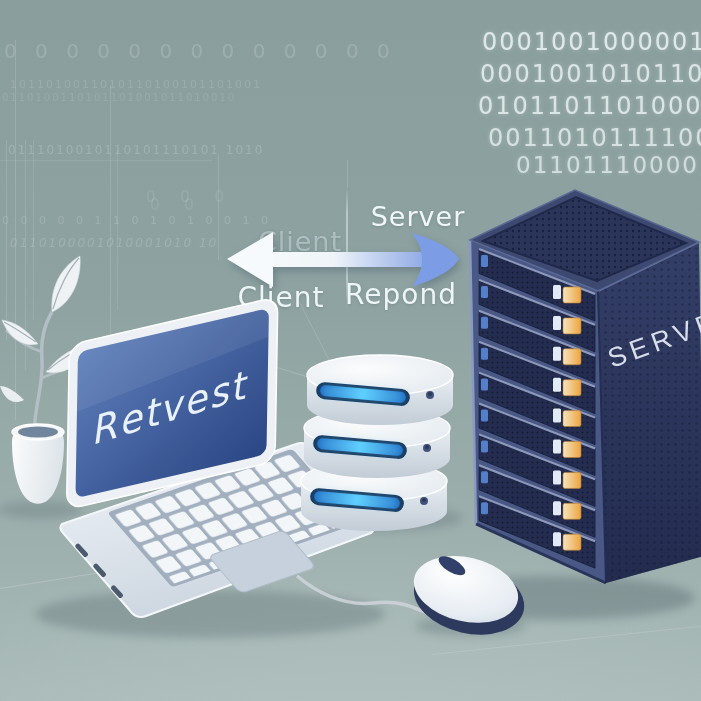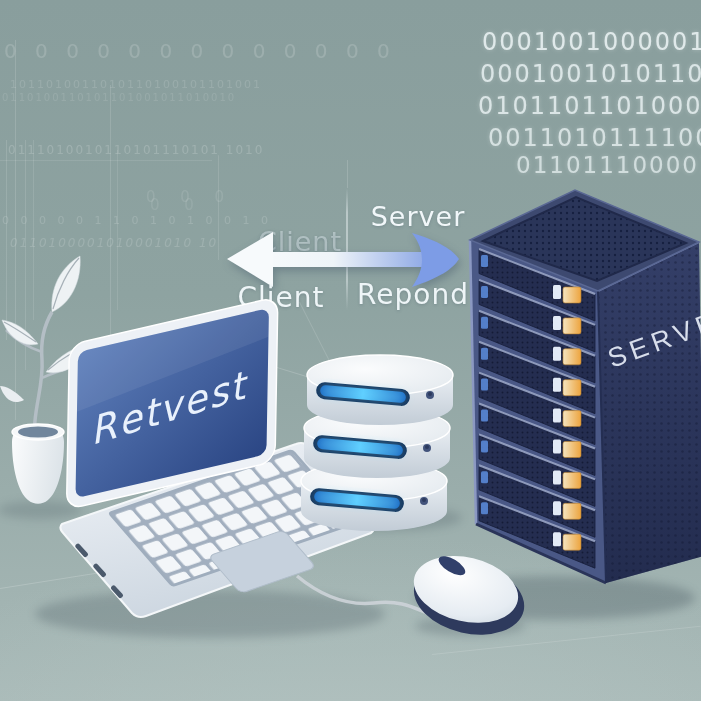--- a/index.html
+++ b/index.html
@@ -26,21 +26,21 @@
   .c-h2{left:72px;top:2px;width:114px;height:114px;}
   .c-h3{left:168px;top:28px;width:82px;height:82px;}
   .cloud-label{position:absolute;left:0;right:0;top:66px;text-align:center;
     font-size:36px;font-weight:600;letter-spacing:.5px;color:var(--cloud-text,#26345d);}
   
   .flow-lbl{position:absolute;text-align:center;letter-spacing:1px;font-weight:400;
     text-shadow:0 1px 3px rgba(55,75,90,.25);}
   .lbl-client{left:248px;top:202px;width:104px;font-size:27px;color:rgba(224,235,239,.48);margin-top:24px;}
   .lbl-server{left:366px;top:201px;width:104px;font-size:27px;color:rgba(246,251,253,.96);}
   .lbl-request{left:222px;top:281px;width:118px;font-size:28px;color:#eef5f7;}
-  .lbl-respond{left:352px;top:278px;width:122px;font-size:28px;color:#eef5f7;text-align:center;}
+  .lbl-respond{left:340px;top:278px;width:122px;font-size:28px;color:#eef5f7;text-align:center;}
   .divider{position:absolute;left:346px;top:188px;width:2px;height:122px;
     background:linear-gradient(180deg,rgba(240,246,248,0) 0%,rgba(240,246,248,.45) 20%,rgba(240,246,248,.45) 75%,rgba(240,246,248,0) 100%);}
   .arrow-svg{position:absolute;left:215px;top:225px;
     filter:drop-shadow(2px 4px 4px rgba(40,60,85,.30));}
   .scene-svg{position:absolute;left:0;top:0;}
 </style>
 </head>
 <body>
 
 <div class="stage">

